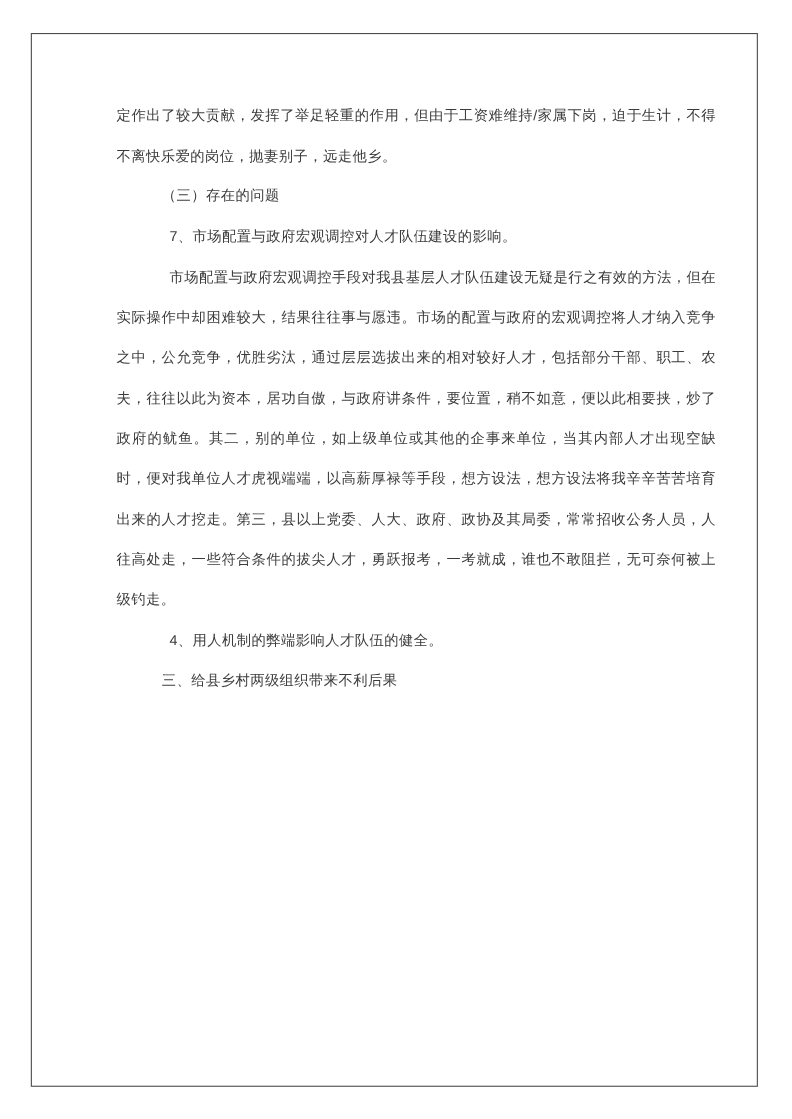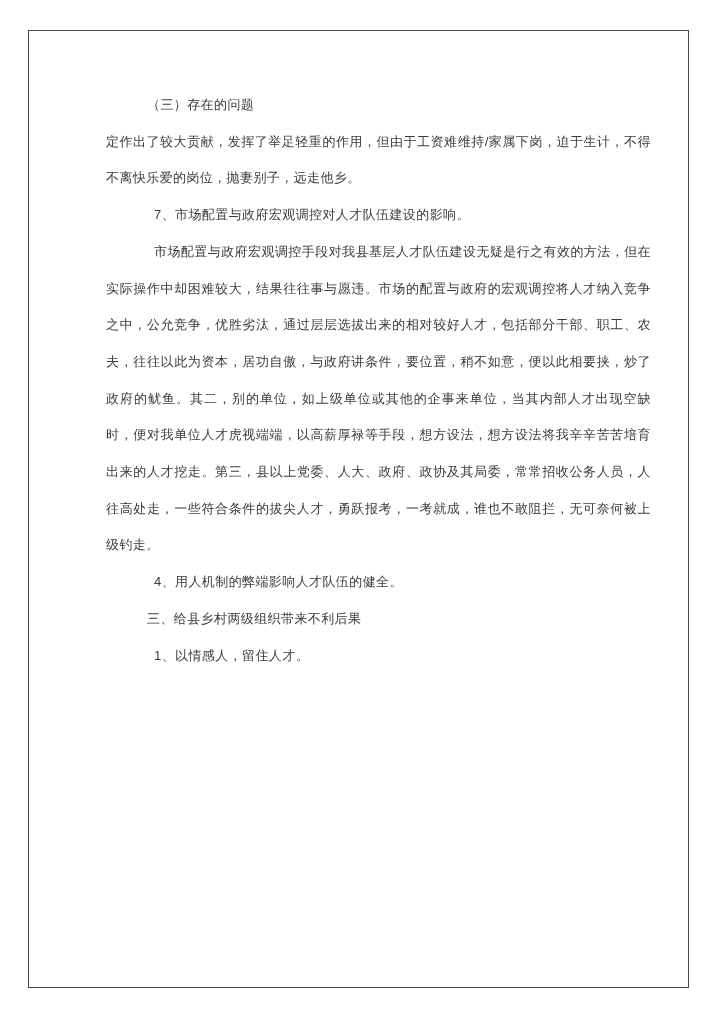--- a/index.html
+++ b/index.html
@@ -46,22 +46,21 @@
   .block.section-heading { text-indent: 41px; }
   .block.numbered-heading { text-indent: 48px; }
   .block.paragraph { text-indent: 48px; }
 </style>
 </head>
 <body>
 
 <div class="canvas">
   <div class="page">
     <div class="page-content">
+      <div class="block continuation">定作出了较大贡献，发挥了举足轻重的作用，但由于工资难维持/家属下岗，迫于生计，不得不离快乐爱的岗位，抛妻别子，远走他乡。</div>
       <div class="block section-heading">（三）存在的问题</div>
-      <div class="block continuation">定作出了较大贡献，发挥了举足轻重的作用，但由于工资难维持/家属下岗，迫于生计，不得不离快乐爱的岗位，抛妻别子，远走他乡。</div>
       <div class="block numbered-heading">7、市场配置与政府宏观调控对人才队伍建设的影响。</div>
       <div class="block paragraph">市场配置与政府宏观调控手段对我县基层人才队伍建设无疑是行之有效的方法，但在实际操作中却困难较大，结果往往事与愿违。市场的配置与政府的宏观调控将人才纳入竞争之中，公允竞争，优胜劣汰，通过层层选拔出来的相对较好人才，包括部分干部、职工、农夫，往往以此为资本，居功自傲，与政府讲条件，要位置，稍不如意，便以此相要挟，炒了政府的鱿鱼。其二，别的单位，如上级单位或其他的企事来单位，当其内部人才出现空缺时，便对我单位人才虎视端端，以高薪厚禄等手段，想方设法，想方设法将我辛辛苦苦培育出来的人才挖走。第三，县以上党委、人大、政府、政协及其局委，常常招收公务人员，人往高处走，一些符合条件的拔尖人才，勇跃报考，一考就成，谁也不敢阻拦，无可奈何被上级钓走。</div>
       <div class="block numbered-heading">4、用人机制的弊端影响人才队伍的健全。</div>
       <div class="block section-heading">三、给县乡村两级组织带来不利后果</div>
-      <div class="block numbered-heading">1、以情感人，留住人才。</div>
     </div>
   </div>
 </div>
 
 </body></html>

